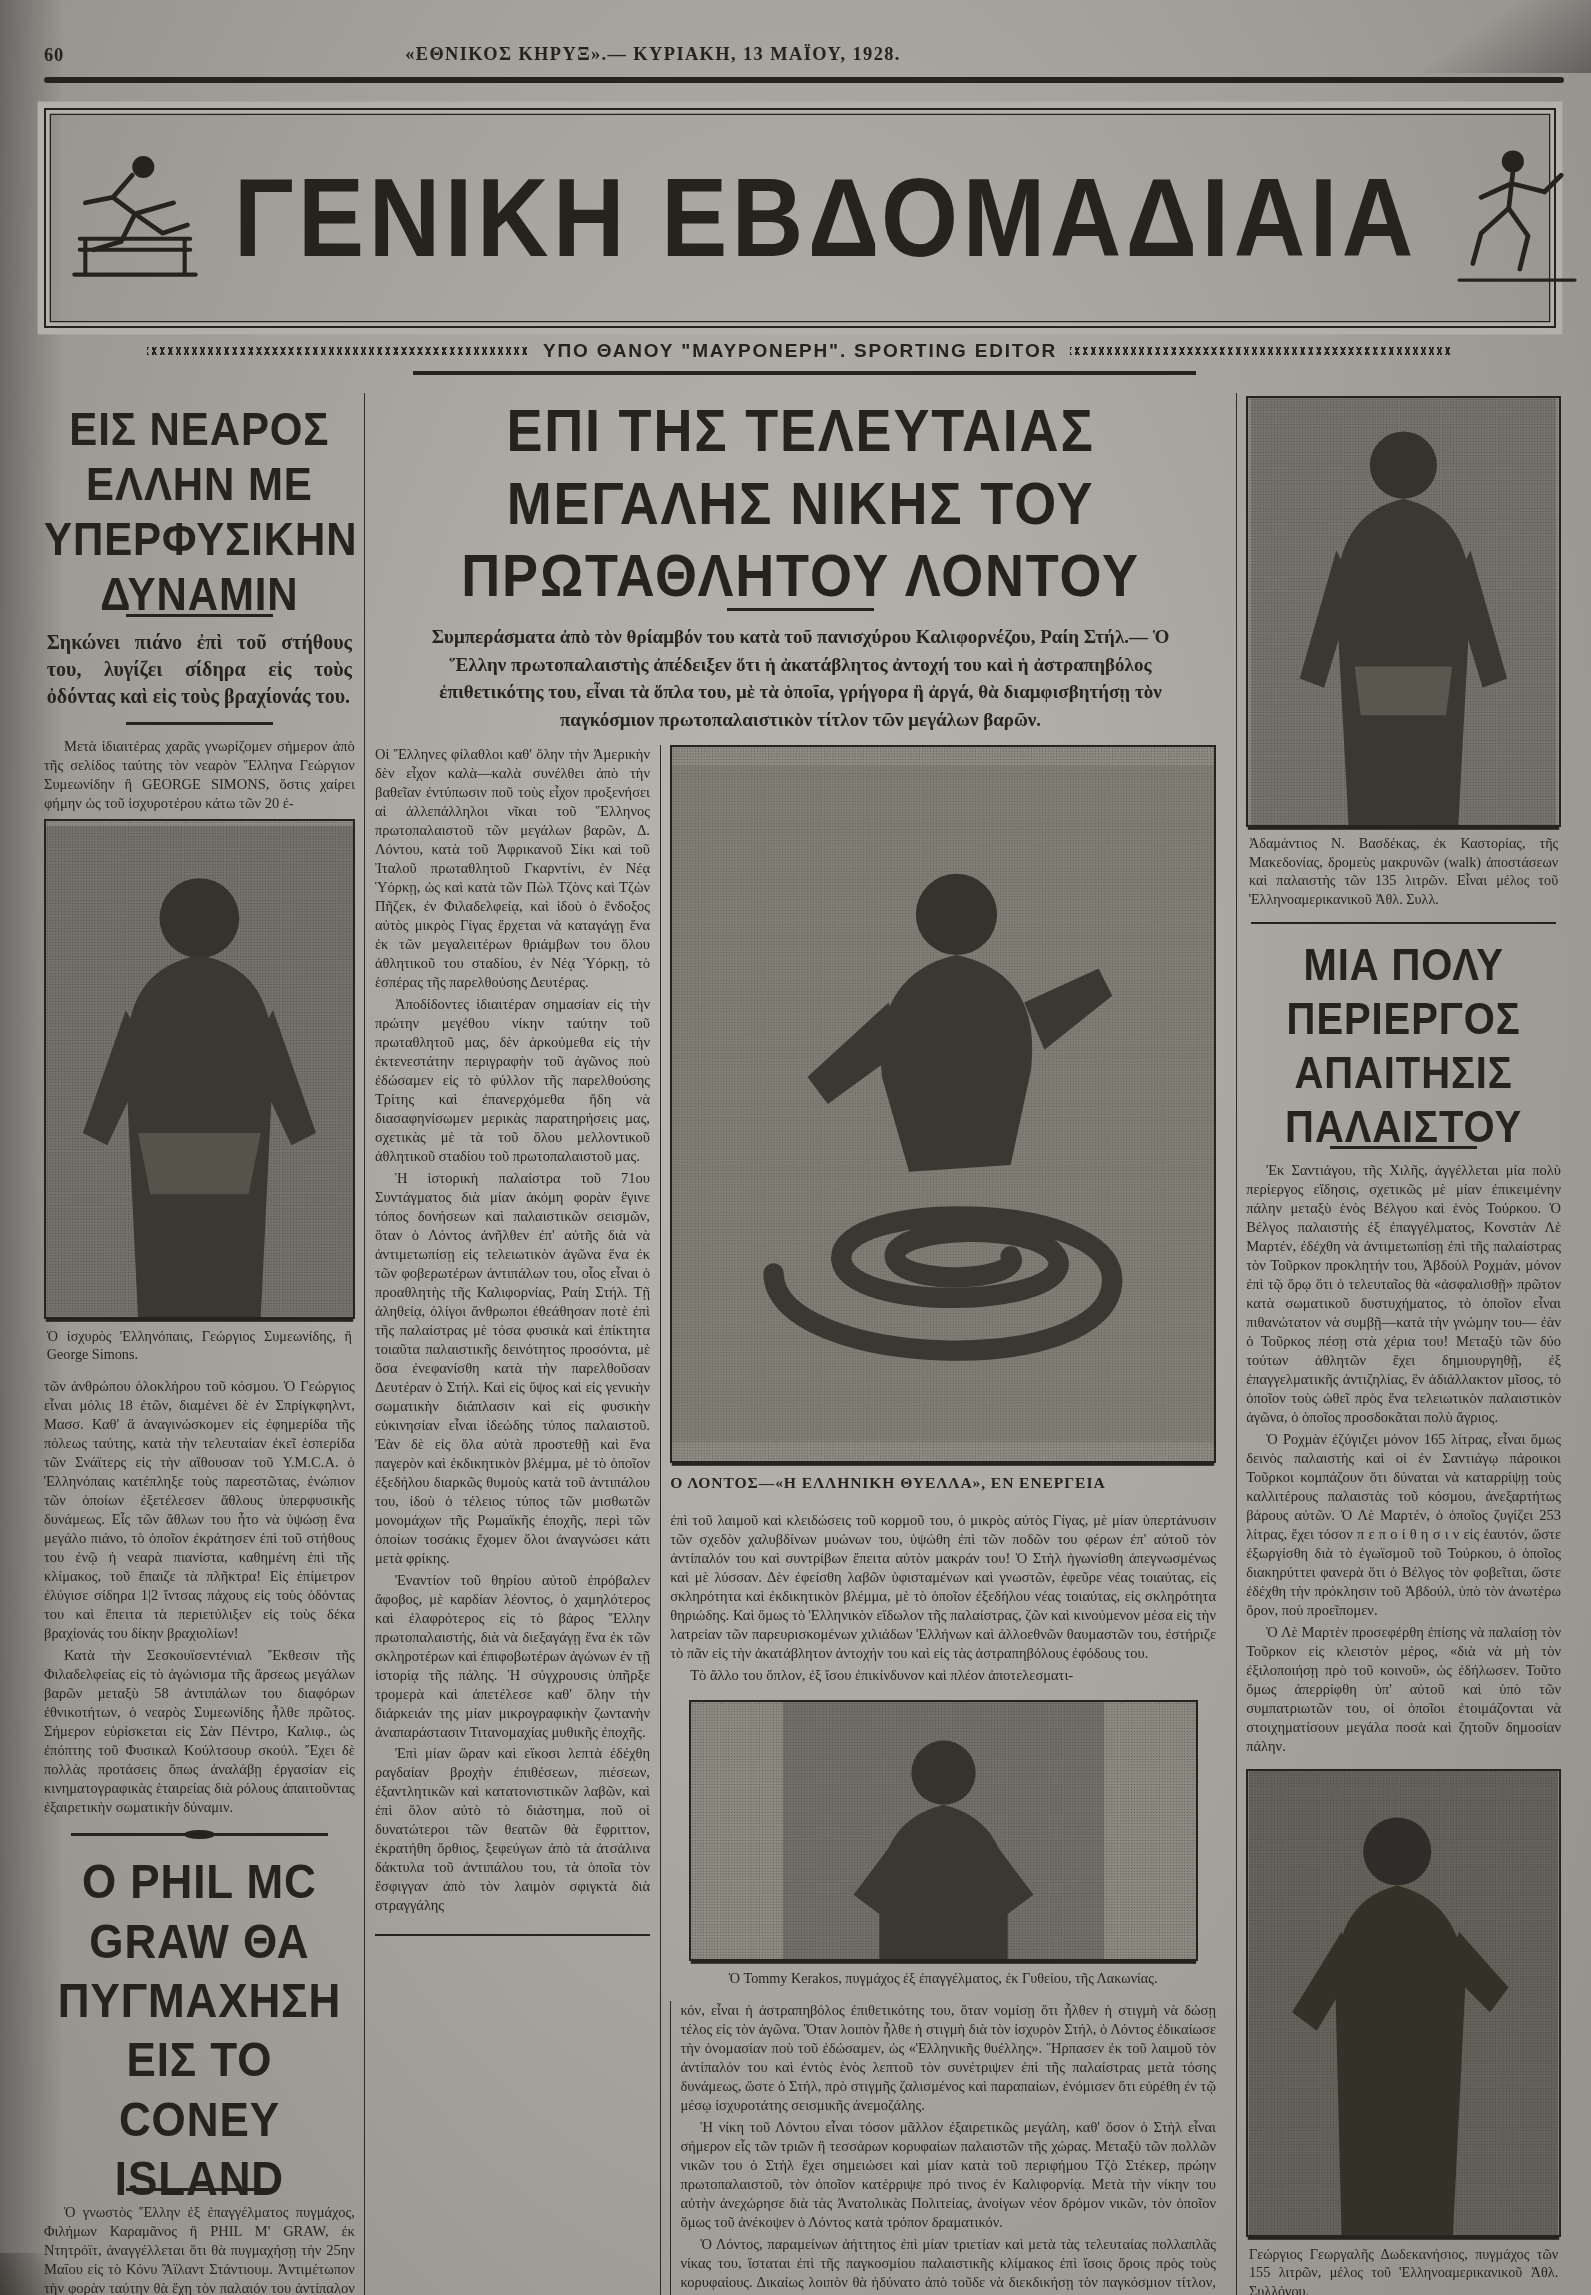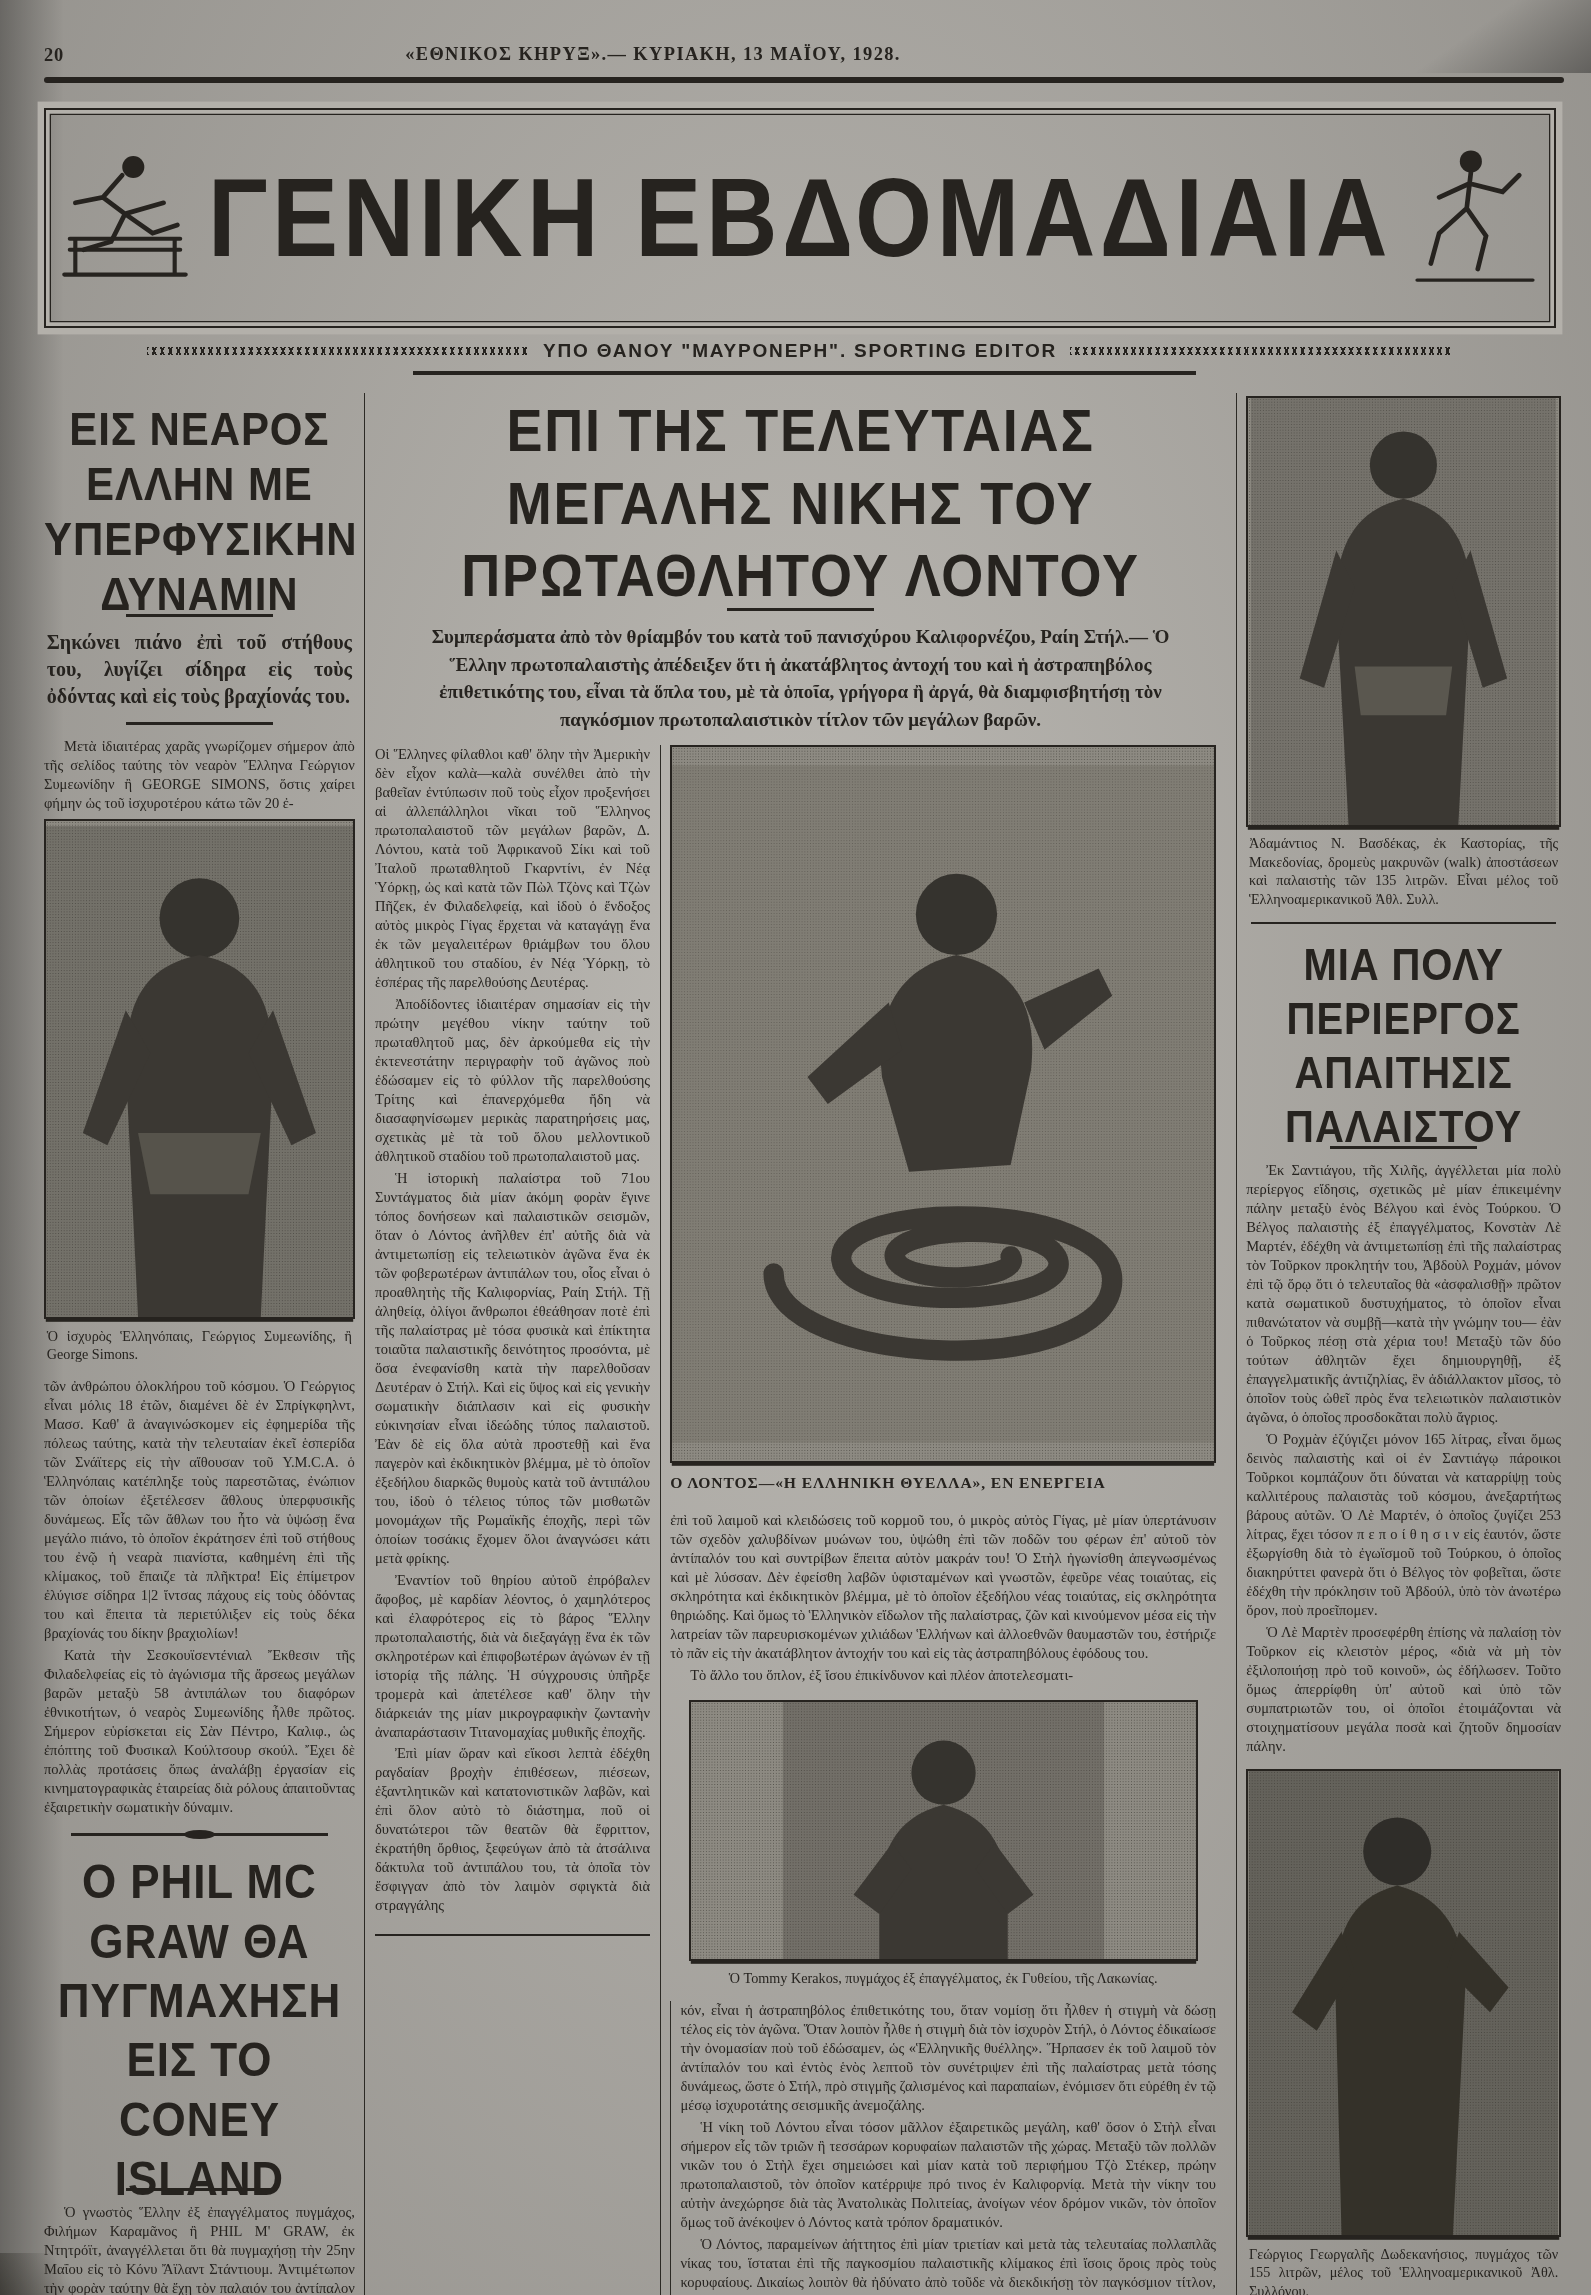--- a/index.html
+++ b/index.html
@@ -14,21 +14,21 @@
     color:#26231f;
     font-family:"Liberation Serif", serif;
   }
   
   .masthead{position:relative;height:87px;}
   .pageno{position:absolute;left:44px;top:45px;font-size:18.4px;font-weight:bold;letter-spacing:0.9px;}
   .masthead-title{position:absolute;left:0;right:285px;top:44px;text-align:center;font-size:18.4px;letter-spacing:1.4px;font-weight:bold;}
   .masthead-rule{position:absolute;left:44px;right:27.5px;top:77px;height:5.5px;border-radius:3.7px;background:#26231f;box-shadow:0 8.3px 0 -3.2px #26231f;}
   
   .banner{position:relative;margin:21px 35px 0 44px;height:216px;border:2.8px solid #26231f;box-shadow:0 0 0 6.4px #b3b0aa, inset 0 0 0 3.7px #b3b0aa, inset 0 0 0 5px #26231f;}
-  .banner-inner{position:absolute;inset:6.4px;display:flex;align-items:center;justify-content:center;}
+  .banner-inner{position:absolute;inset:6.4px;display:flex;align-items:center;justify-content:space-between;gap:16px;}
   .banner-art{width:138px;height:152px;flex:0 0 auto;margin:0 13.8px;}
   .banner-art svg{width:100%;height:100%;}
   .banner-title{flex:1;text-align:center;font-family:"Liberation Sans", sans-serif;font-weight:bold;font-size:99px;letter-spacing:4.6px;transform:scaleY(1.12);white-space:nowrap;}
   .banner-byline-row{position:relative;margin:12px 138px 0 147px;display:flex;align-items:center;gap:13px;}
   .zigzag{flex:1;height:7.3px;background:
       repeating-linear-gradient(115deg,#26231f 0 1.8px,transparent 1.8px 7.3px),
       repeating-linear-gradient(65deg,#26231f 0 1.8px,transparent 1.8px 7.3px);}
   .banner-byline{font-family:"Liberation Sans", sans-serif;font-weight:bold;font-size:19px;letter-spacing:1.8px;white-space:nowrap;}
   .banner-underline{margin:9.2px 395px 0 413px;height:3.7px;background:#26231f;}
   
@@ -71,21 +71,21 @@
     background:linear-gradient(55deg,#14120c 20%, rgba(20,18,12,0) 70%);}
   .edge-top-right{position:absolute;right:0;top:0;width:193px;height:73px;
     background:linear-gradient(-35deg, rgba(0,0,0,.35), rgba(0,0,0,0) 60%);}
 </style>
 </head>
 <body>
 
 <div class="page">
 
   <div class="masthead">
-    <div class="pageno">20</div>
+    <div class="pageno">60</div>
     <div class="masthead-title">«ΕΘΝΙΚΟΣ ΚΗΡΥΞ».— ΚΥΡΙΑΚΗ, 13 ΜΑΪΟΥ, 1928.</div>
     <div class="masthead-rule"></div>
   </div>
 
   <div class="banner">
     <div class="banner-inner">
       <span class="banner-art">
         <svg viewBox="0 0 100 110" fill="none" stroke="#26231f" stroke-width="3.4" stroke-linecap="round">
           <circle cx="56" cy="18" r="8" fill="#26231f" stroke="none"></circle>
           <path d="M48 24 L34 40 L14 44 M34 40 L50 52 L78 44 M50 52 L40 72 L20 78 M50 52 L70 66 L88 60"></path>

